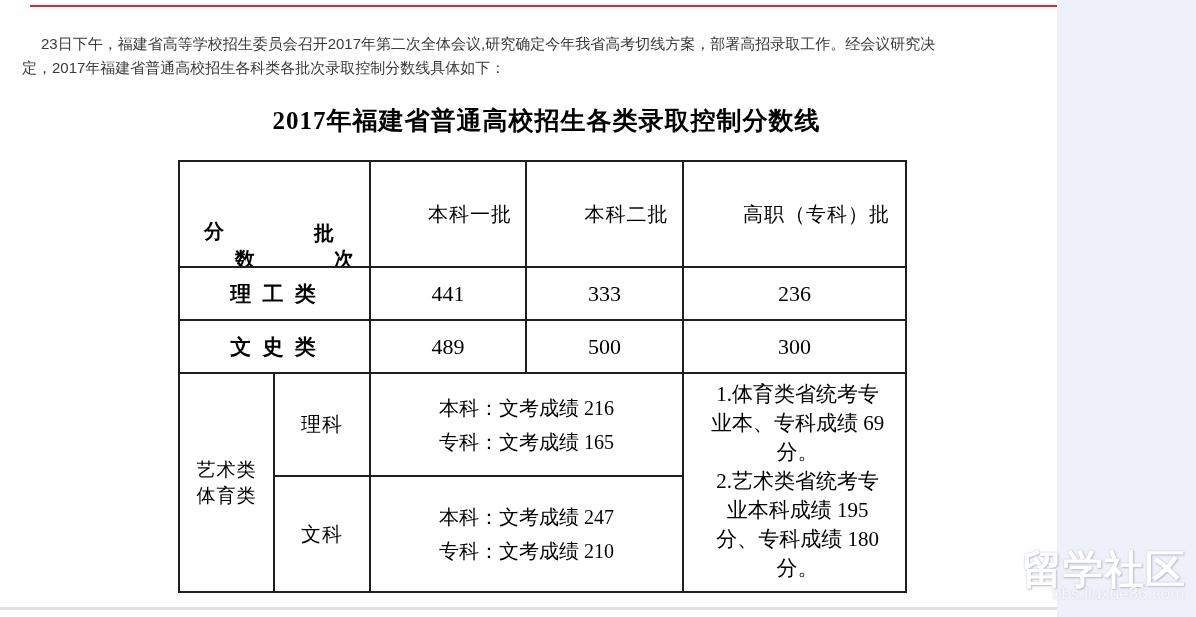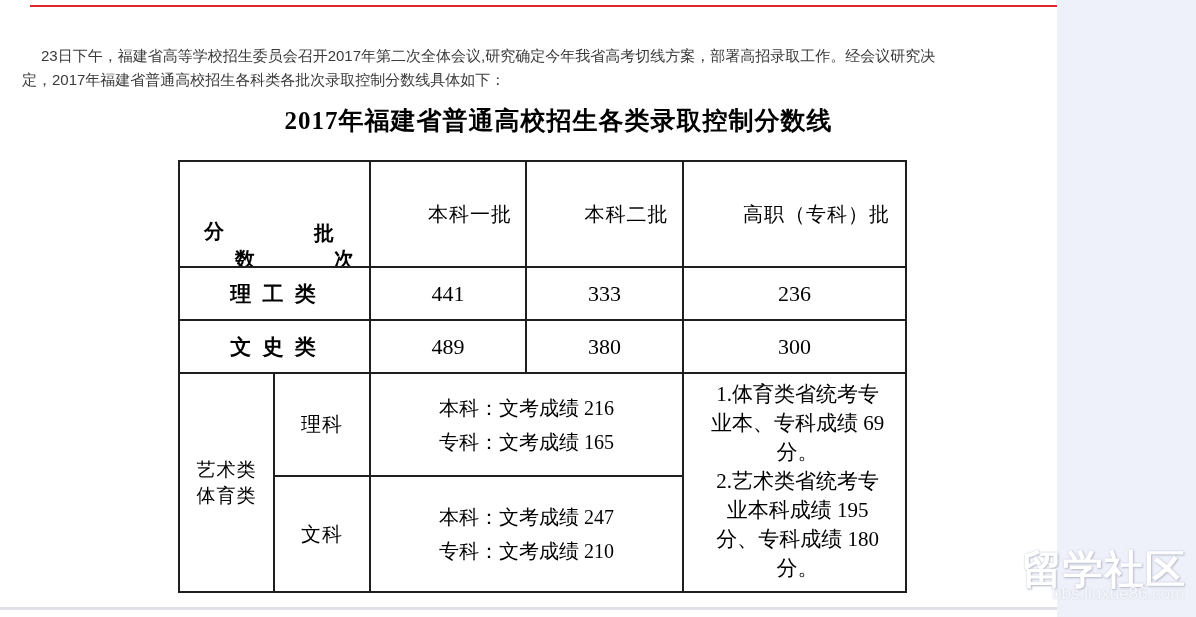--- a/index.html
+++ b/index.html
@@ -20,26 +20,25 @@
   
   .top-rule {
     position:absolute; left:30px; top:5px; width:1027px; height:2px;
     background:#e0262b;
   }
   
   .intro {
     position:absolute; left:22px; top:32px; width:1010px;
     font-size:15px; line-height:24px; color:#3a3a3a;
     font-family:"Liberation Sans", sans-serif;
-    margin-top:12px;
   }
   .intro .line1 { padding-left:19px; }
   
   .page-title {
-    position:absolute; left:16px; top:104px; width:1085px;
+    position:absolute; left:4px; top:104px; width:1085px;
     text-align:center;
     font-family:"Liberation Serif", serif;
     font-size:25px; font-weight:bold; color:#000;
     letter-spacing:1px;
   }
   
   .table-wrap { position:absolute; left:178px; top:160px; }
   table.score-table {
     border-collapse:collapse; table-layout:fixed;
     font-family:"Liberation Serif", serif; color:#000;
@@ -149,21 +148,21 @@
     </tr>
     <tr class="r-data">
       <td class="category-cell" colspan="2">理 工 类</td>
       <td class="num-cell">441</td>
       <td class="num-cell">333</td>
       <td class="num-cell">236</td>
     </tr>
     <tr class="r-data">
       <td class="category-cell" colspan="2">文 史 类</td>
       <td class="num-cell">489</td>
-      <td class="num-cell">380</td>
+      <td class="num-cell">500</td>
       <td class="num-cell">300</td>
     </tr>
     <tr class="r-sub1">
       <td class="group-cell" rowspan="2">艺术类
 体育类</td>
       <td class="track-cell">理科</td>
       <td class="scores-cell" colspan="2">本科：文考成绩 216
 专科：文考成绩 165</td>
       <td class="notes-cell" rowspan="2">1.体育类省统考专
 业本、专科成绩 69

